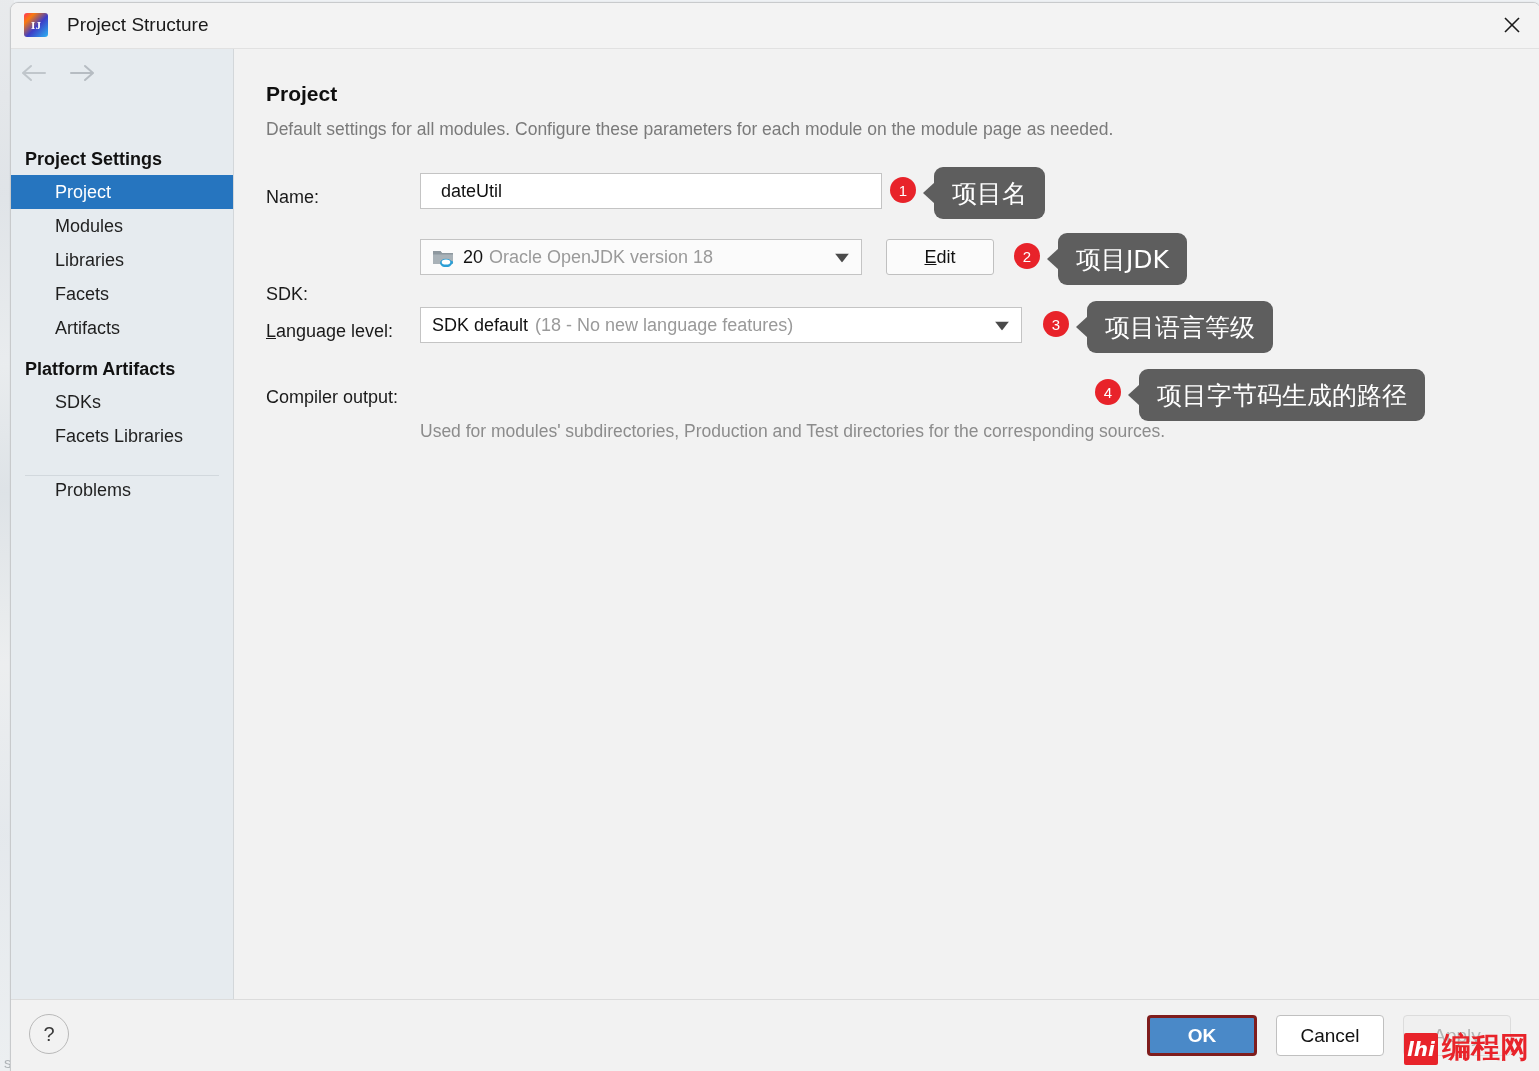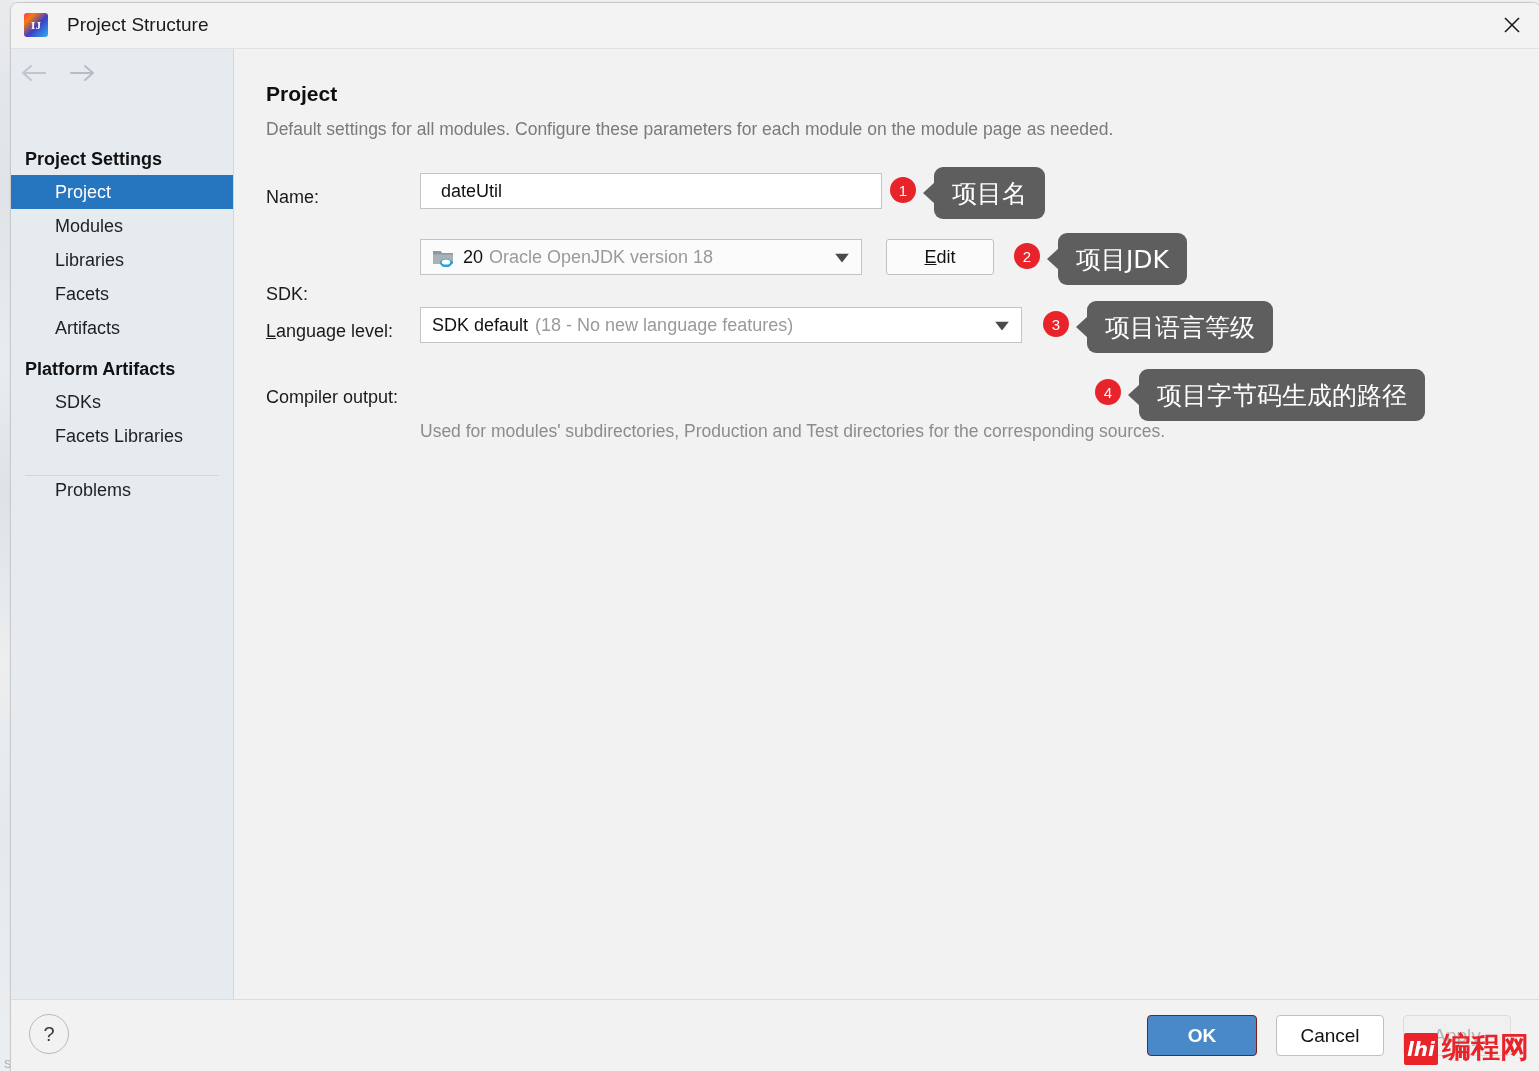--- a/index.html
+++ b/index.html
@@ -298,21 +298,21 @@
     border-radius: 4px;
     box-sizing: border-box;
     display: flex; align-items: center; justify-content: center;
     font-size: 19px;
     cursor: default;
   }
   .btn-ok {
     left: 1136px;
     width: 110px;
     background: #4a89c8;
-    border: 1px solid #7f1d1d;
+    border: 3px solid #7f1d1d;
     color: #fff;
     font-weight: bold;
   }
   .btn-cancel {
     left: 1265px;
     width: 108px;
     background: #fff;
     border: 1px solid #c0c0c0;
     color: #111;
   }

